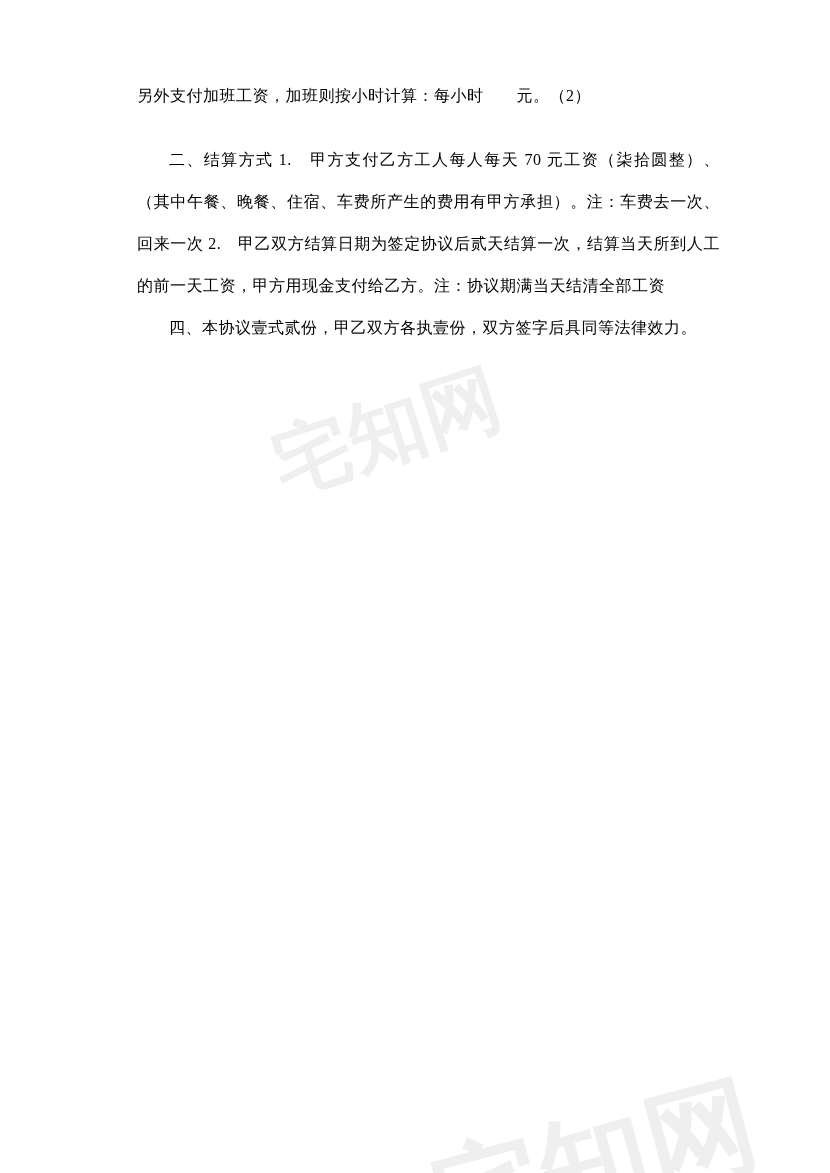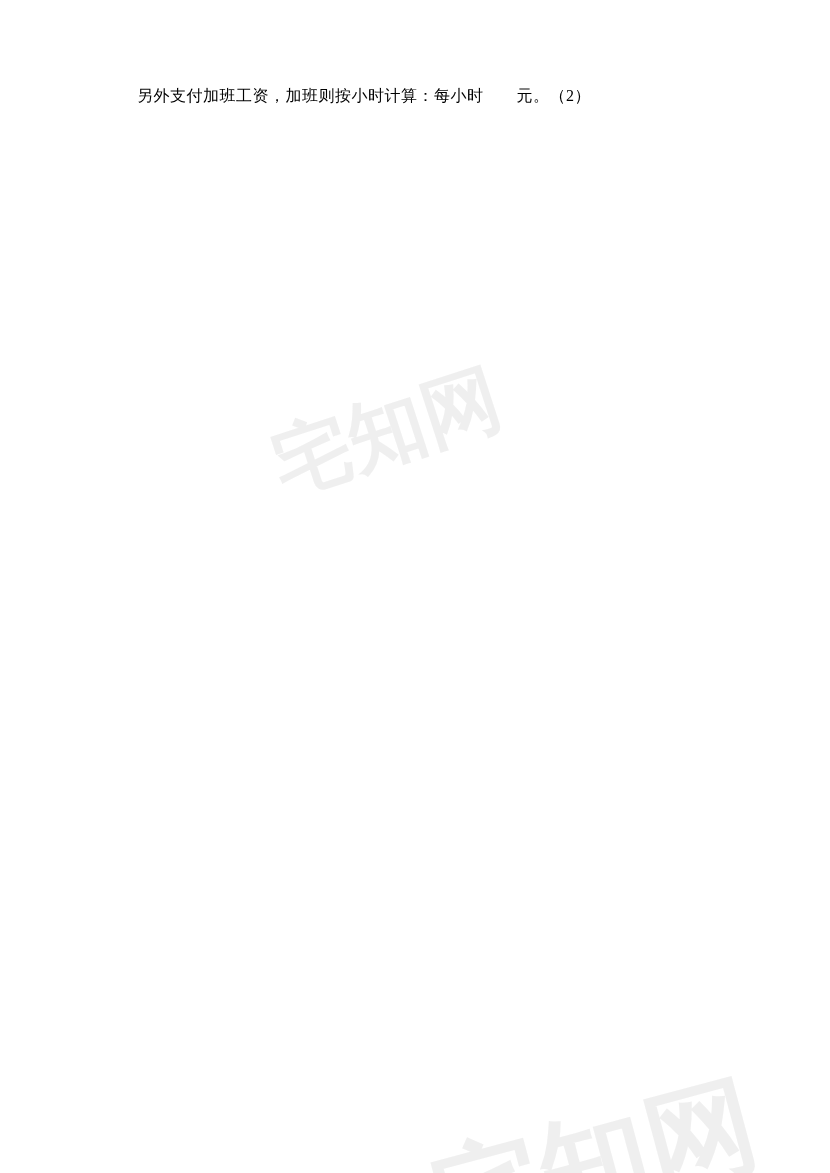--- a/index.html
+++ b/index.html
@@ -71,21 +71,23 @@
 
   <div class="watermark mid">宅知网</div>
 
   <div class="watermark bottom">宅知网</div>
 
   <div class="content">
 
     <p>另外支付加班工资，加班则按小时计算：每小时　　元。（2）</p>
 
 
+    <p class="indent gap-sm">二、结算方式 1.　甲方支付乙方工人每人每天 70 元工资（柒拾圆整）、（其中午餐、晚餐、住宿、车费所产生的费用有甲方承担）。注：车费去一次、回来一次 2.　甲乙双方结算日期为签定协议后贰天结算一次，结算当天所到人工的前一天工资，甲方用现金支付给乙方。注：协议期满当天结清全部工资</p>
 
 
+    <p class="indent left">四、本协议壹式贰份，甲乙双方各执壹份，双方签字后具同等法律效力。</p>
 
 
 
 
 
   </div>
 </div>
 
 </body></html>

